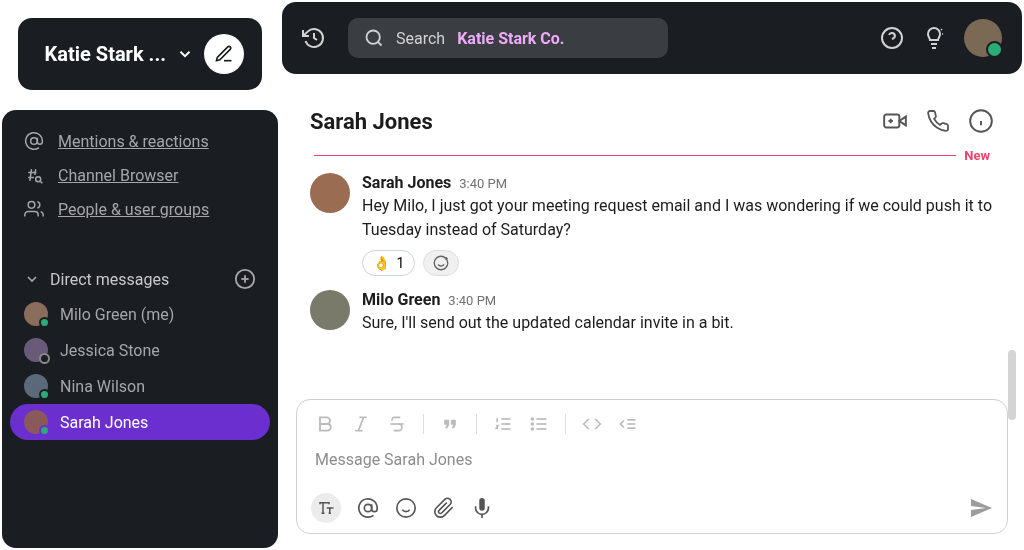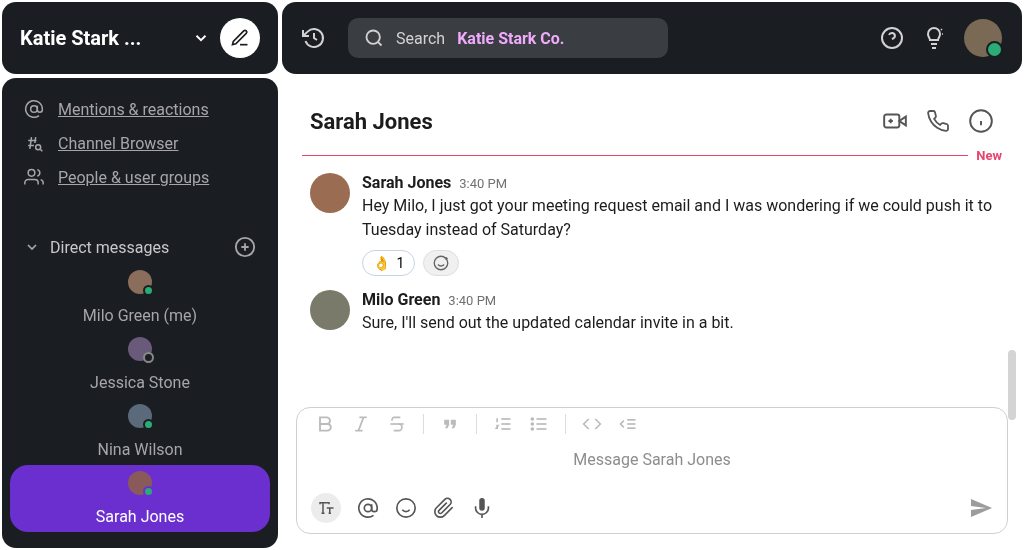--- a/index.html
+++ b/index.html
@@ -1,59 +1,59 @@
 <!DOCTYPE html>
 <html><head>
 <meta charset="utf-8">
 <style>
 * { margin:0; padding:0; box-sizing:border-box; font-family:-apple-system,BlinkMacSystemFont,"Segoe UI",Roboto,sans-serif; }
 html,body{width:1024px;height:550px;overflow:hidden;background:#fff;}
 .app{display:flex;width:1024px;height:550px;}
 .left{width:280px;display:flex;flex-direction:column;}
-.workspace-hdr{height:72px;background:#1a1d21;border-radius:14px;margin:2px;display:flex;align-items:center;padding:0 18px;color:#fff;gap:10px;}
+.workspace-hdr{height:72px;background:#1a1d21;border-radius:14px;margin:18px;display:flex;align-items:center;padding:0 18px;color:#fff;gap:10px;text-align:right;}
 .workspace-title{font-size:20px;font-weight:700;flex:1;white-space:nowrap;overflow:hidden;text-overflow:ellipsis;}
 .chev{display:inline-flex;}
 .compose{width:40px;height:40px;border-radius:50%;background:#fff;display:flex;align-items:center;justify-content:center;}
 .sidebar{flex:1;background:#1a1d21;border-radius:14px;margin:2px;padding:14px 8px 14px 8px;color:#a6a6aa;overflow:hidden;}
 .nav-item{display:flex;align-items:center;gap:14px;padding:7px 14px;font-size:16px;border-radius:8px;cursor:pointer;text-decoration:underline;}
 .nav-item svg{flex-shrink:0;}
 .section{display:flex;align-items:center;gap:10px;padding:10px 14px 6px;font-size:16px;color:#c8c8cc;}
 .section .plus{margin-left:auto;}
-.dm{display:flex;align-items:center;gap:12px;padding:6px 14px;font-size:16px;border-radius:18px;cursor:pointer;flex-direction:column;}
+.dm{display:flex;align-items:center;gap:12px;padding:6px 14px;font-size:16px;border-radius:18px;cursor:pointer;}
 .dm.active{background:#6b2fcf;color:#fff;}
 .av{width:24px;height:24px;border-radius:50%;background:#8a6d5a;position:relative;flex-shrink:0;}
 .av .dot{position:absolute;right:-2px;bottom:-2px;width:11px;height:11px;border-radius:50%;border:2px solid #1a1d21;}
 .dot.online{background:#2bac76;}
 .dot.off{background:#1a1d21;border:2px solid #888;}
 .right{flex:1;display:flex;flex-direction:column;gap:12px;}
 .topbar{height:72px;background:#1a1d21;border-radius:14px;margin:2px;display:flex;align-items:center;padding:0 20px;gap:18px;color:#d1d2d3;}
 .search{flex:0 0 320px;height:40px;background:#3a3d42;border-radius:10px;display:flex;align-items:center;padding:0 16px;gap:12px;color:#d1d2d3;font-size:16px;margin-left:4px;}
 .search .q{color:#f0abfc;font-weight:700;}
 .spacer{flex:1;}
 .topicon{display:inline-flex;cursor:pointer;}
 .user-av{width:38px;height:38px;border-radius:50%;background:#7a6a55;position:relative;}
 .user-av::after{content:"";position:absolute;right:-1px;bottom:-1px;width:13px;height:13px;border-radius:50%;background:#2bac76;border:2px solid #1a1d21;}
 .main{flex:1;background:#fff;border-radius:14px;margin:2px;display:flex;flex-direction:column;overflow:hidden;}
 .chan-hdr{display:flex;align-items:center;padding:18px 28px 12px;gap:18px;}
 .chan-name{font-size:22px;font-weight:700;color:#1d1c1d;flex:1;}
 .hact{color:#555;cursor:pointer;}
-.divider{display:flex;align-items:center;margin:2px 20px 4px;}
+.divider{display:flex;align-items:center;margin:2px 32px 4px;}
 .divider .line{flex:1;height:1px;background:#e8446d;}
 .divider .lbl{color:#e8446d;font-size:13px;font-weight:700;padding-left:8px;}
 .msgs{flex:1;padding:6px 28px 4px;overflow:auto;}
 .msg{display:flex;gap:12px;margin-bottom:14px;}
 .pfp{width:40px;height:40px;border-radius:50%;background:#a78463;flex-shrink:0;}
 .mhead{display:flex;align-items:baseline;gap:8px;}
 .mname{font-weight:700;font-size:16px;color:#1d1c1d;}
 .mtime{font-size:13px;color:#717171;}
 .mtext{font-size:16px;color:#1d1c1d;line-height:1.5;margin-top:2px;max-width:640px;}
 .reactions{display:flex;gap:8px;margin-top:8px;}
 .react{border:1px solid #c9d3e0;border-radius:16px;padding:2px 10px;font-size:14px;display:flex;align-items:center;gap:6px;cursor:pointer;}
 .react.add{background:#f0f0f0;border-color:#dedede;padding:3px 8px;color:#555;}
-.composer{margin:6px 14px 14px;border:1px solid #cfcfcf;border-radius:14px;padding:4px 14px 10px;text-align:center;}
+.composer{margin:6px 14px 14px;border:1px solid #cfcfcf;border-radius:14px;padding:12px 14px 10px;}
 .toolbar{display:flex;align-items:center;gap:16px;color:#bbb;padding:2px 4px 8px;}
 .tsep{width:1px;height:20px;background:#ddd;}
 .ph{color:#8d8d8d;font-size:16px;padding:8px 4px 18px;}
 .toolbar2{display:flex;align-items:center;gap:16px;color:#666;padding-top:6px;}
 .tt-chip{width:30px;height:30px;border-radius:50%;background:#ececec;display:flex;align-items:center;justify-content:center;color:#555;}
 .send{margin-left:auto;color:#9c9c9c;cursor:pointer;}
 .scroll-thumb{position:absolute;right:6px;top:260px;width:8px;height:70px;background:#d4d4d4;border-radius:4px;}
 .main{position:relative;}
 svg{display:block;}
 </style>

